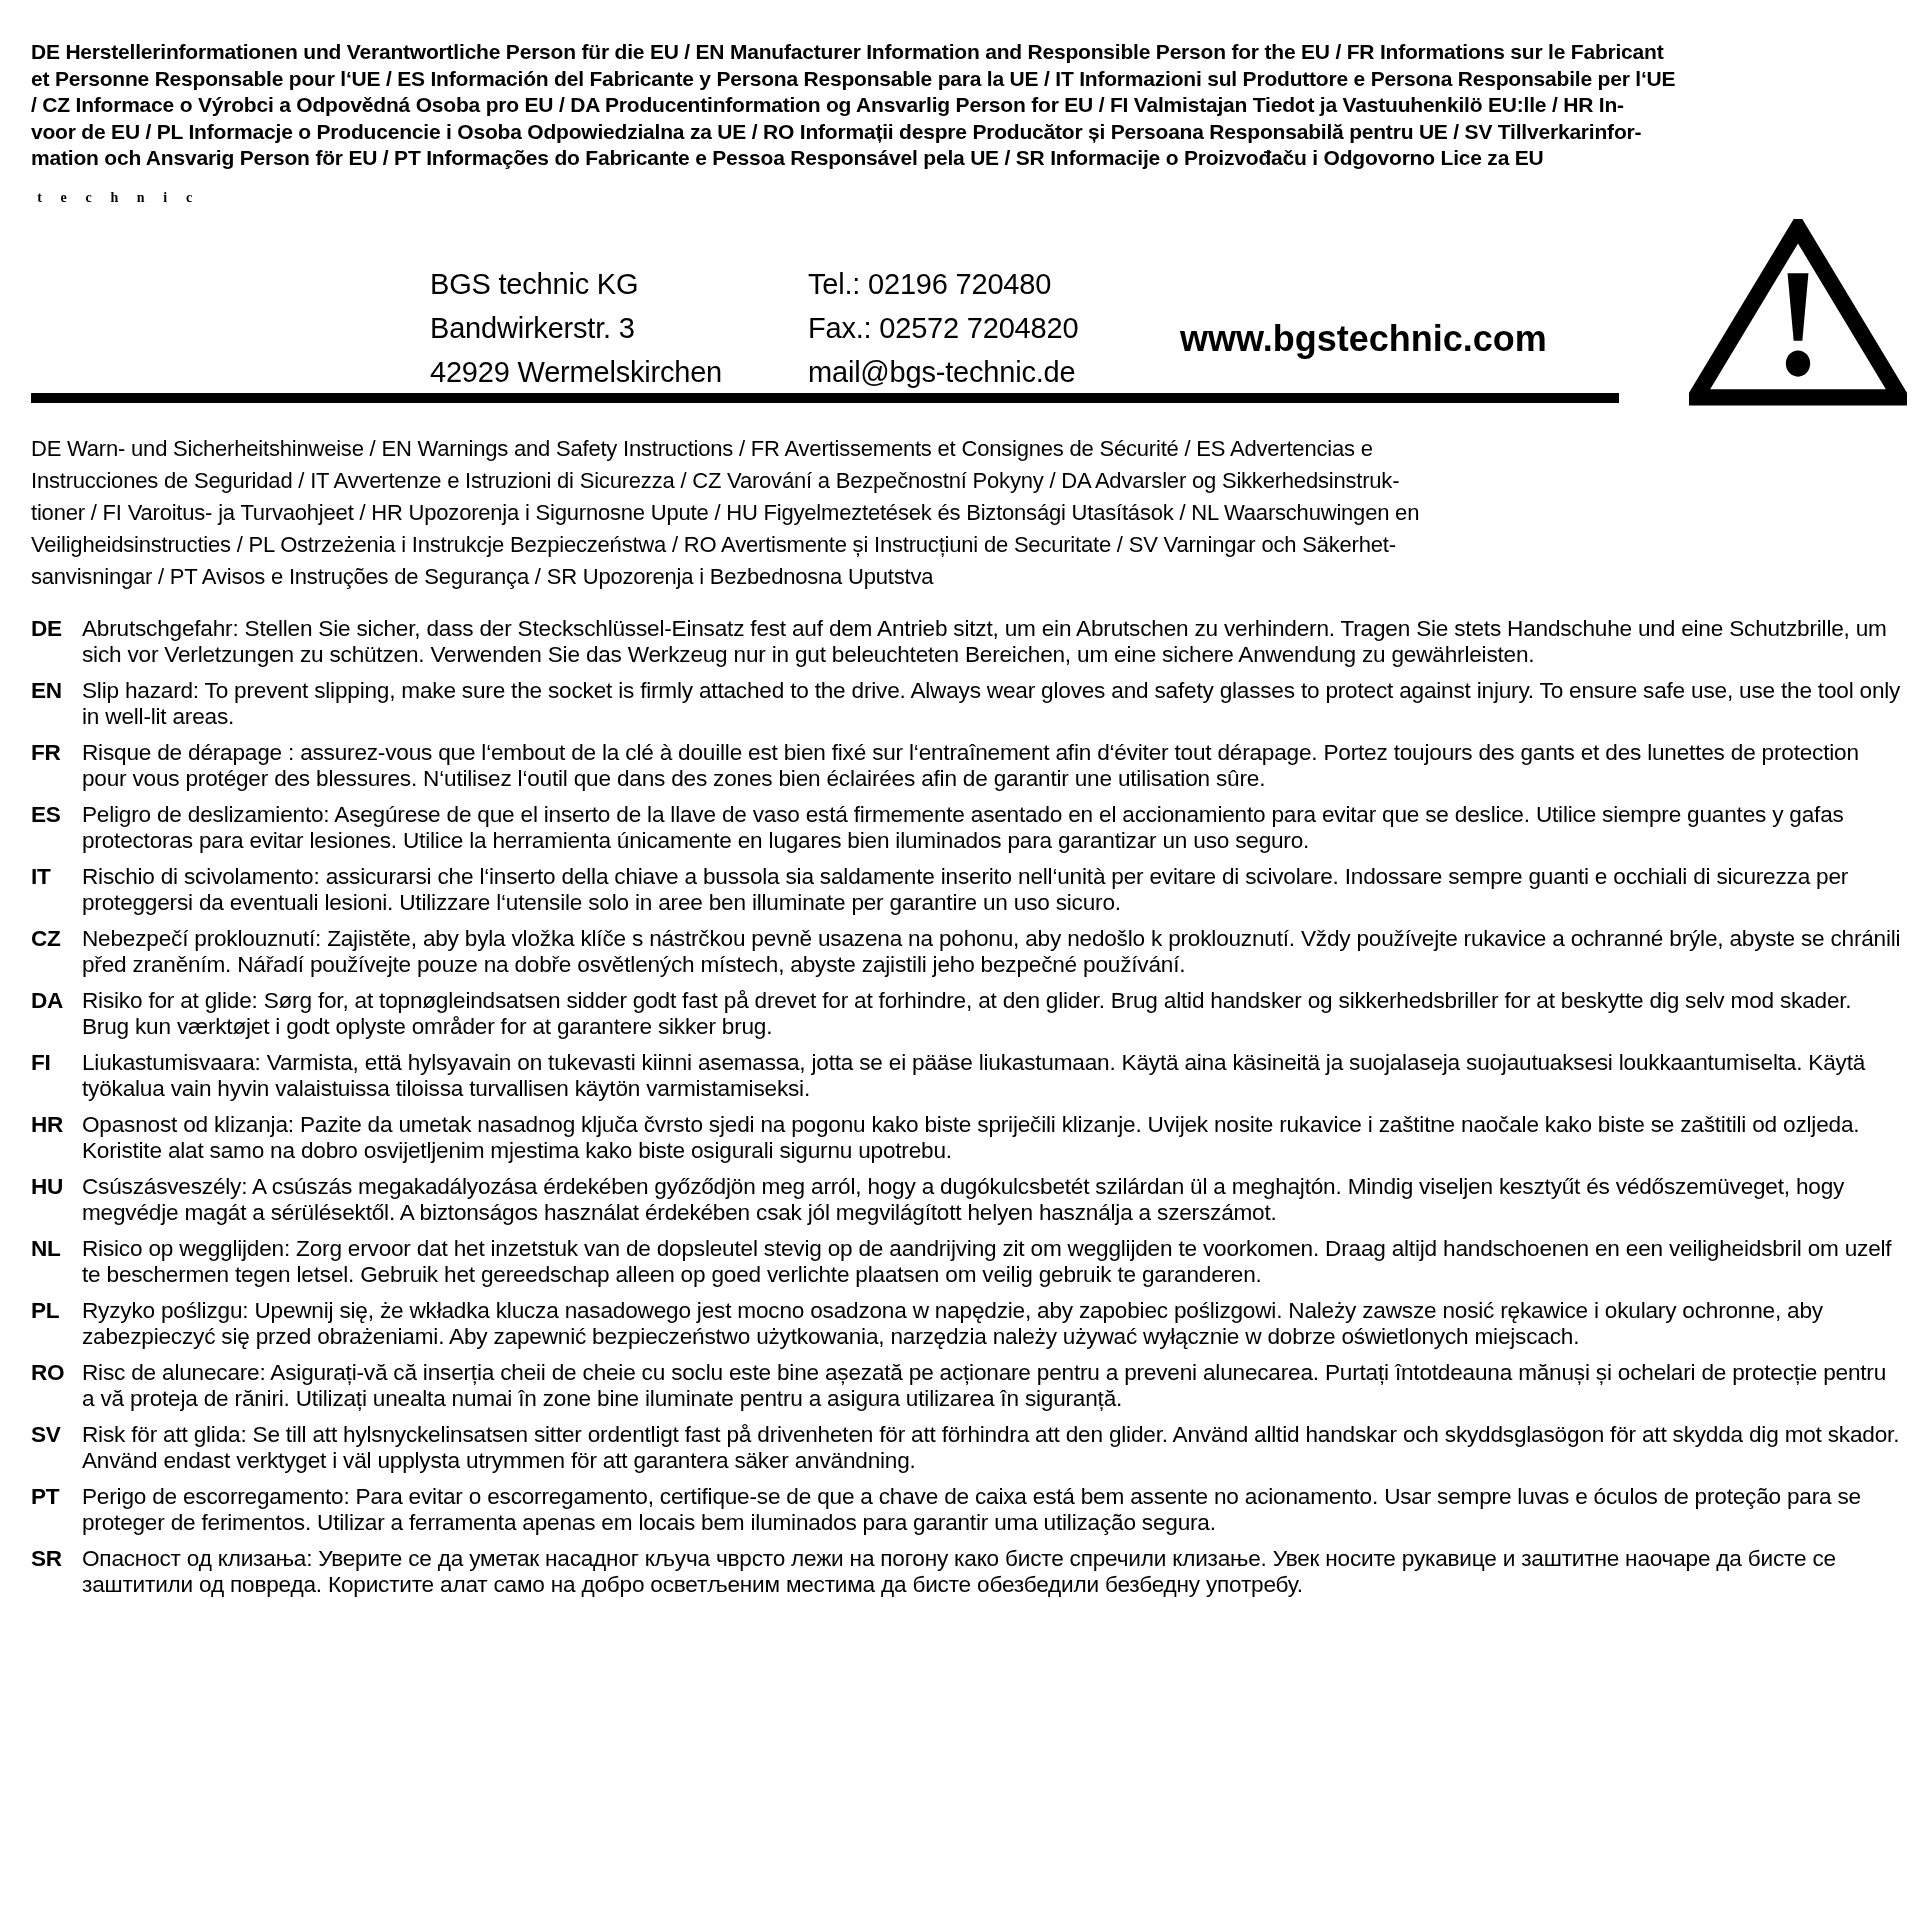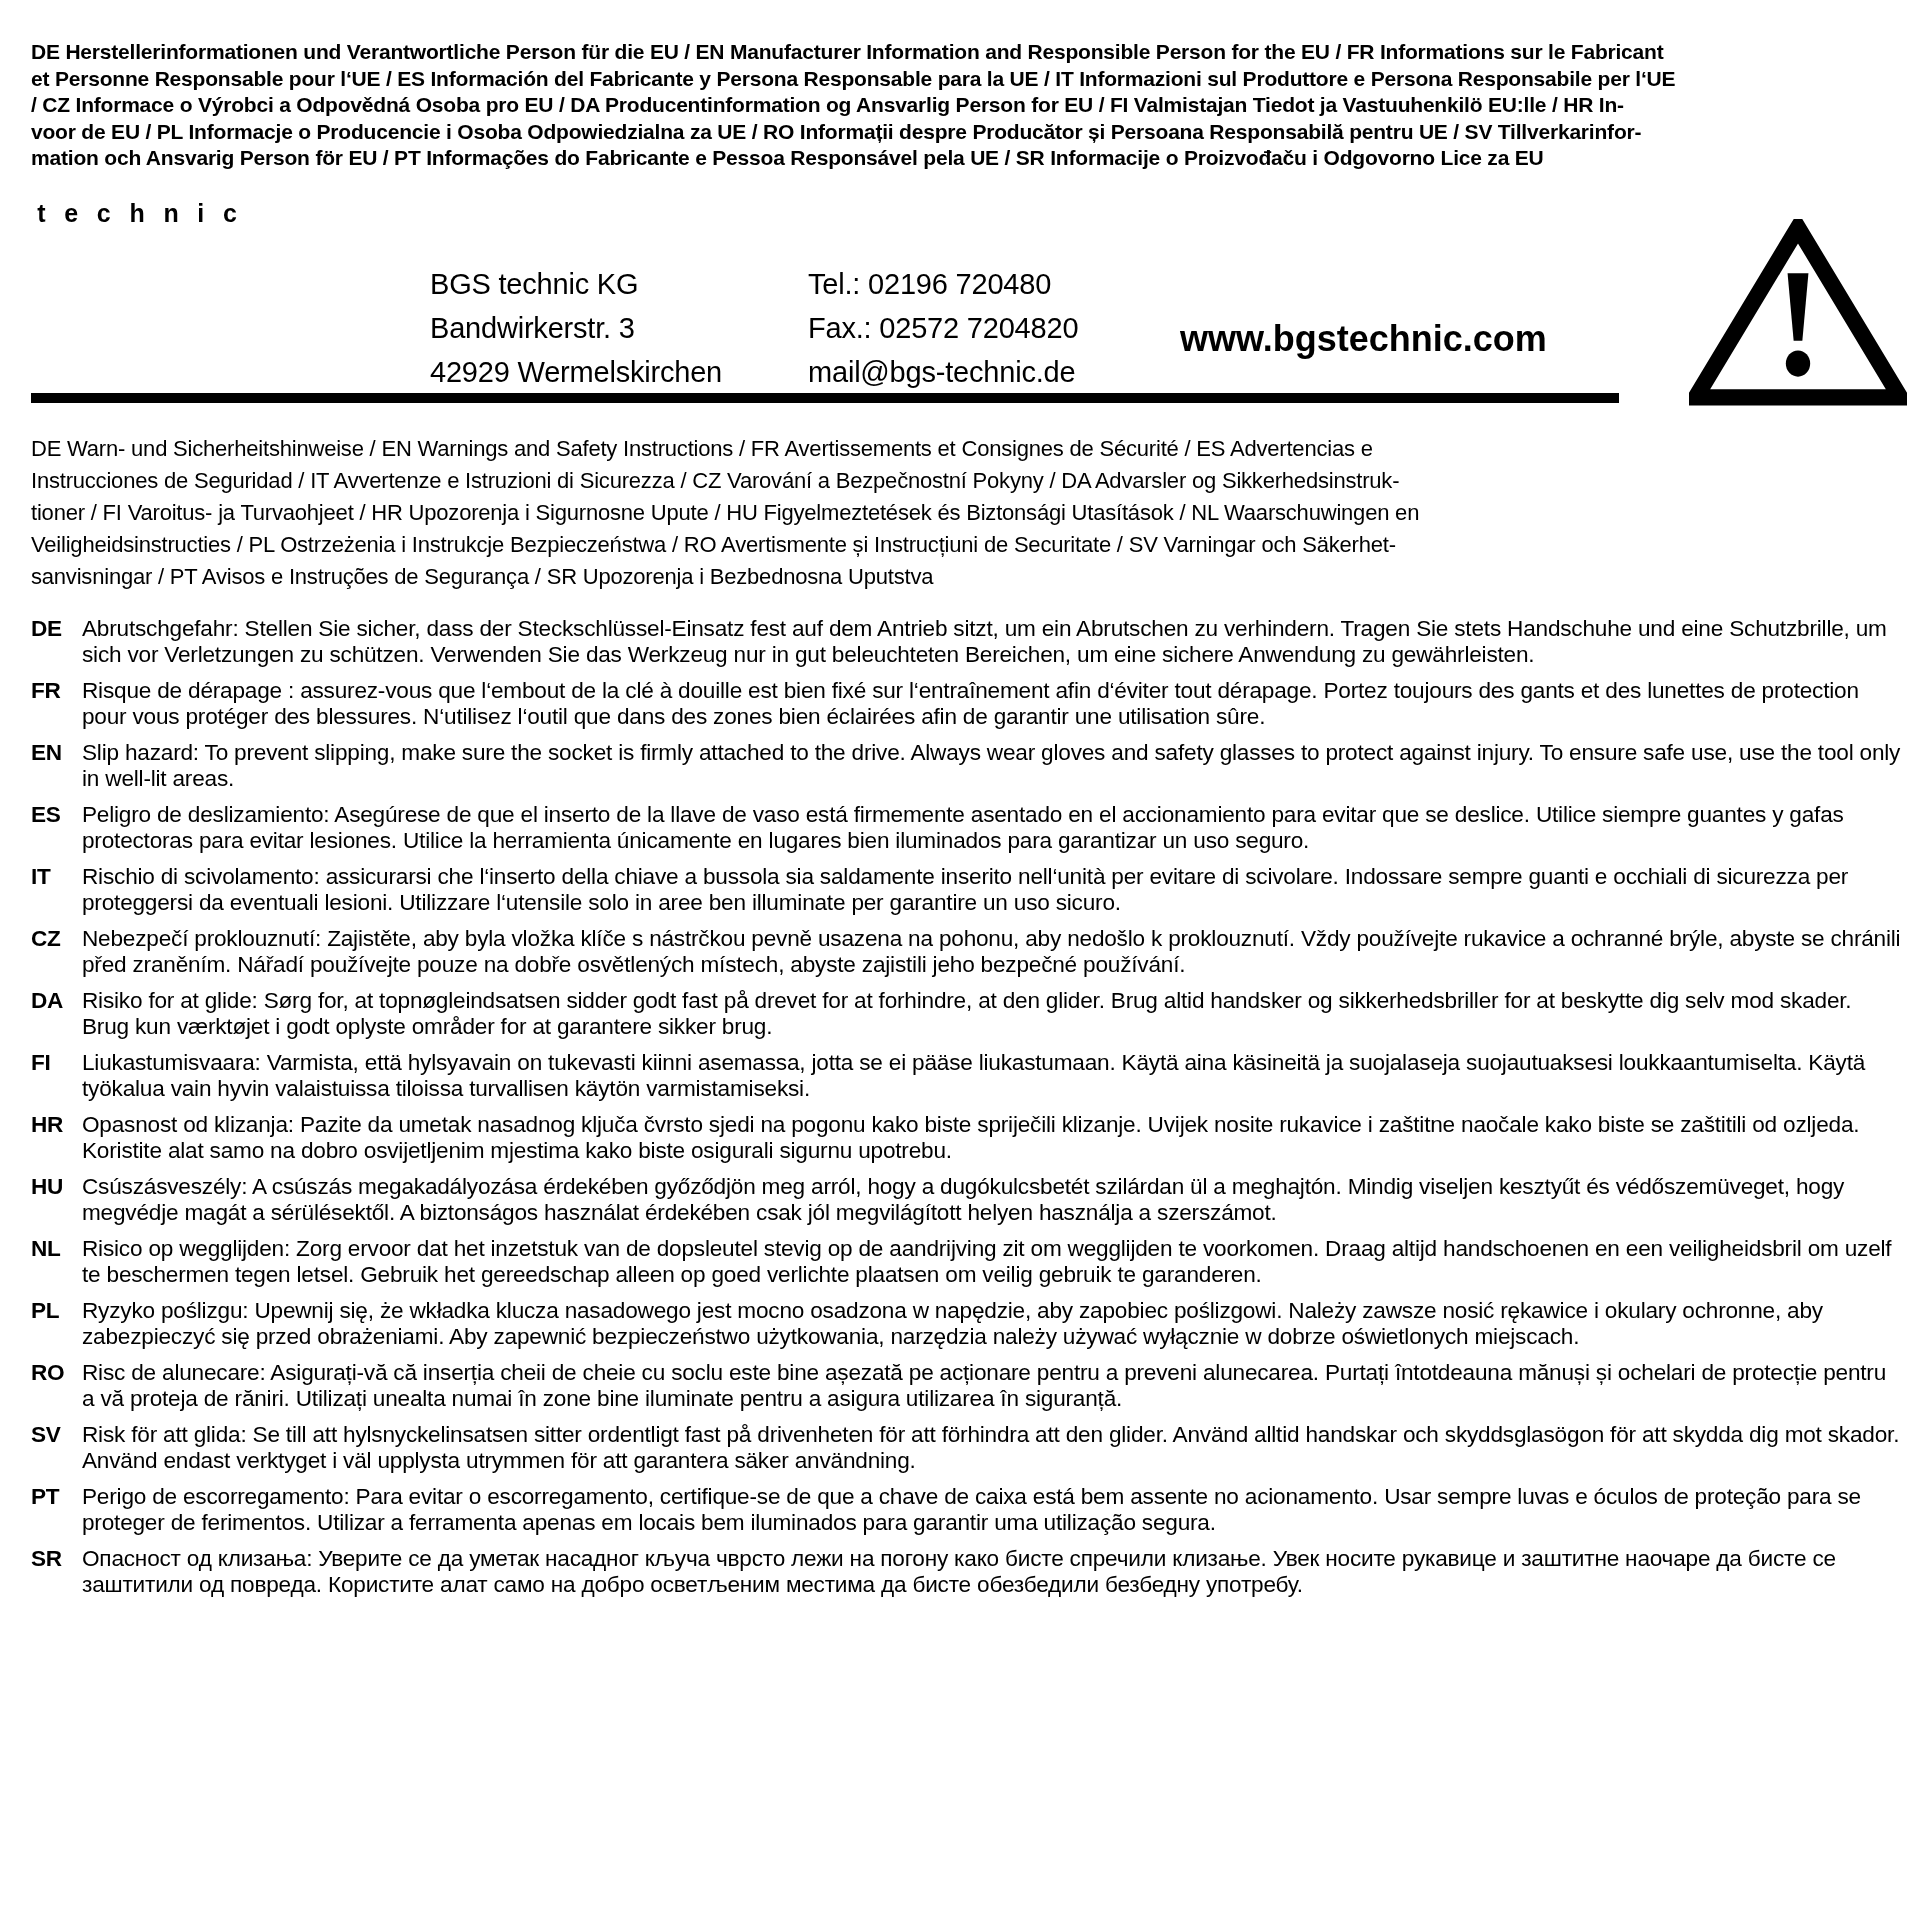--- a/index.html
+++ b/index.html
@@ -10,21 +10,21 @@
   .top-header { position:absolute; left:31px; top:39px; width:1876px; font-weight:bold;
                 font-size:21px; line-height:26.5px; letter-spacing:-0.2px; }
   .top-header .hline { white-space:nowrap; }
 
   
   .logo { position:absolute; left:31px; top:184px; width:296px; }
   .logo-bgs-row { position:relative; white-space:nowrap; }
   .logo-bgs { font-family:"DejaVu Sans", sans-serif; font-weight:bold; font-size:139px;
               line-height:109px; letter-spacing:-11px; display:inline-block; transform:scaleY(1.04); transform-origin:top left; }
   .logo-reg { font-size:34px; font-weight:bold; vertical-align:top; position:relative; top:-1.6px; left:4.7px; }
-  .logo-technic { margin-top:15px; font-weight:bold; font-size:25px; letter-spacing:18.7px; padding-left:6.2px; white-space:nowrap; }
+  .logo-technic { margin-top:6px; font-weight:bold; font-size:14px; letter-spacing:18.7px; padding-left:6.2px; white-space:nowrap;font-family:Liberation Serif, serif; }
 
   .addr-col { position:absolute; left:430px; top:262px; font-size:29px; line-height:44px; letter-spacing:-0.2px; }
   .contact-col { position:absolute; left:808px; top:262px; font-size:29px; line-height:44px; letter-spacing:-0.2px; }
   .website { position:absolute; left:1180px; top:318px; font-size:36px; font-weight:bold; letter-spacing:0px; }
 
   .divider { position:absolute; left:31px; top:393px; width:1588px; height:10px; background:#000; }
 
   .warn-triangle { position:absolute; left:1689px; top:219px; width:218px; height:187px; }
 
   
@@ -88,26 +88,26 @@
     <div class="hline">sanvisningar  /  PT Avisos e Instruções de Segurança  /  SR Upozorenja i Bezbednosna Uputstva</div>
   </div>
 
   <div class="warn-list">
 
     <div class="warn-item">
       <span class="warn-code">DE</span>
       <span class="warn-text">Abrutschgefahr: Stellen Sie sicher, dass der Steckschlüssel-Einsatz fest auf dem Antrieb sitzt, um ein Abrutschen zu verhindern. Tragen Sie stets Handschuhe und eine Schutzbrille, um sich vor Verletzungen zu schützen. Verwenden Sie das Werkzeug nur in gut beleuchteten Bereichen, um eine sichere Anwendung zu gewährleisten.</span>
     </div>
     <div class="warn-item">
+      <span class="warn-code">EN</span>
+      <span class="warn-text">Slip hazard: To prevent slipping, make sure the socket is firmly attached to the drive. Always wear gloves and safety glasses to protect against injury. To ensure safe use, use the tool only in well-lit areas.</span>
+    </div>
+    <div class="warn-item">
       <span class="warn-code">FR</span>
       <span class="warn-text">Risque de dérapage : assurez-vous que l‘embout de la clé à douille est bien fixé sur l‘entraînement afin d‘éviter tout dérapage. Portez toujours des gants et des lunettes de protection pour vous protéger des blessures. N‘utilisez l‘outil que dans des zones bien éclairées afin de garantir une utilisation sûre.</span>
-    </div>
-    <div class="warn-item">
-      <span class="warn-code">EN</span>
-      <span class="warn-text">Slip hazard: To prevent slipping, make sure the socket is firmly attached to the drive. Always wear gloves and safety glasses to protect against injury. To ensure safe use, use the tool only in well-lit areas.</span>
     </div>
     <div class="warn-item">
       <span class="warn-code">ES</span>
       <span class="warn-text">Peligro de deslizamiento: Asegúrese de que el inserto de la llave de vaso está firmemente asentado en el accionamiento para evitar que se deslice. Utilice siempre guantes y gafas protectoras para evitar lesiones. Utilice la herramienta únicamente en lugares bien iluminados para garantizar un uso seguro.</span>
     </div>
     <div class="warn-item">
       <span class="warn-code">IT</span>
       <span class="warn-text">Rischio di scivolamento: assicurarsi che l‘inserto della chiave a bussola sia saldamente inserito nell‘unità per evitare di scivolare. Indossare sempre guanti e occhiali di sicurezza per proteggersi da eventuali lesioni. Utilizzare l‘utensile solo in aree ben illuminate per garantire un uso sicuro.</span>
     </div>
     <div class="warn-item">

